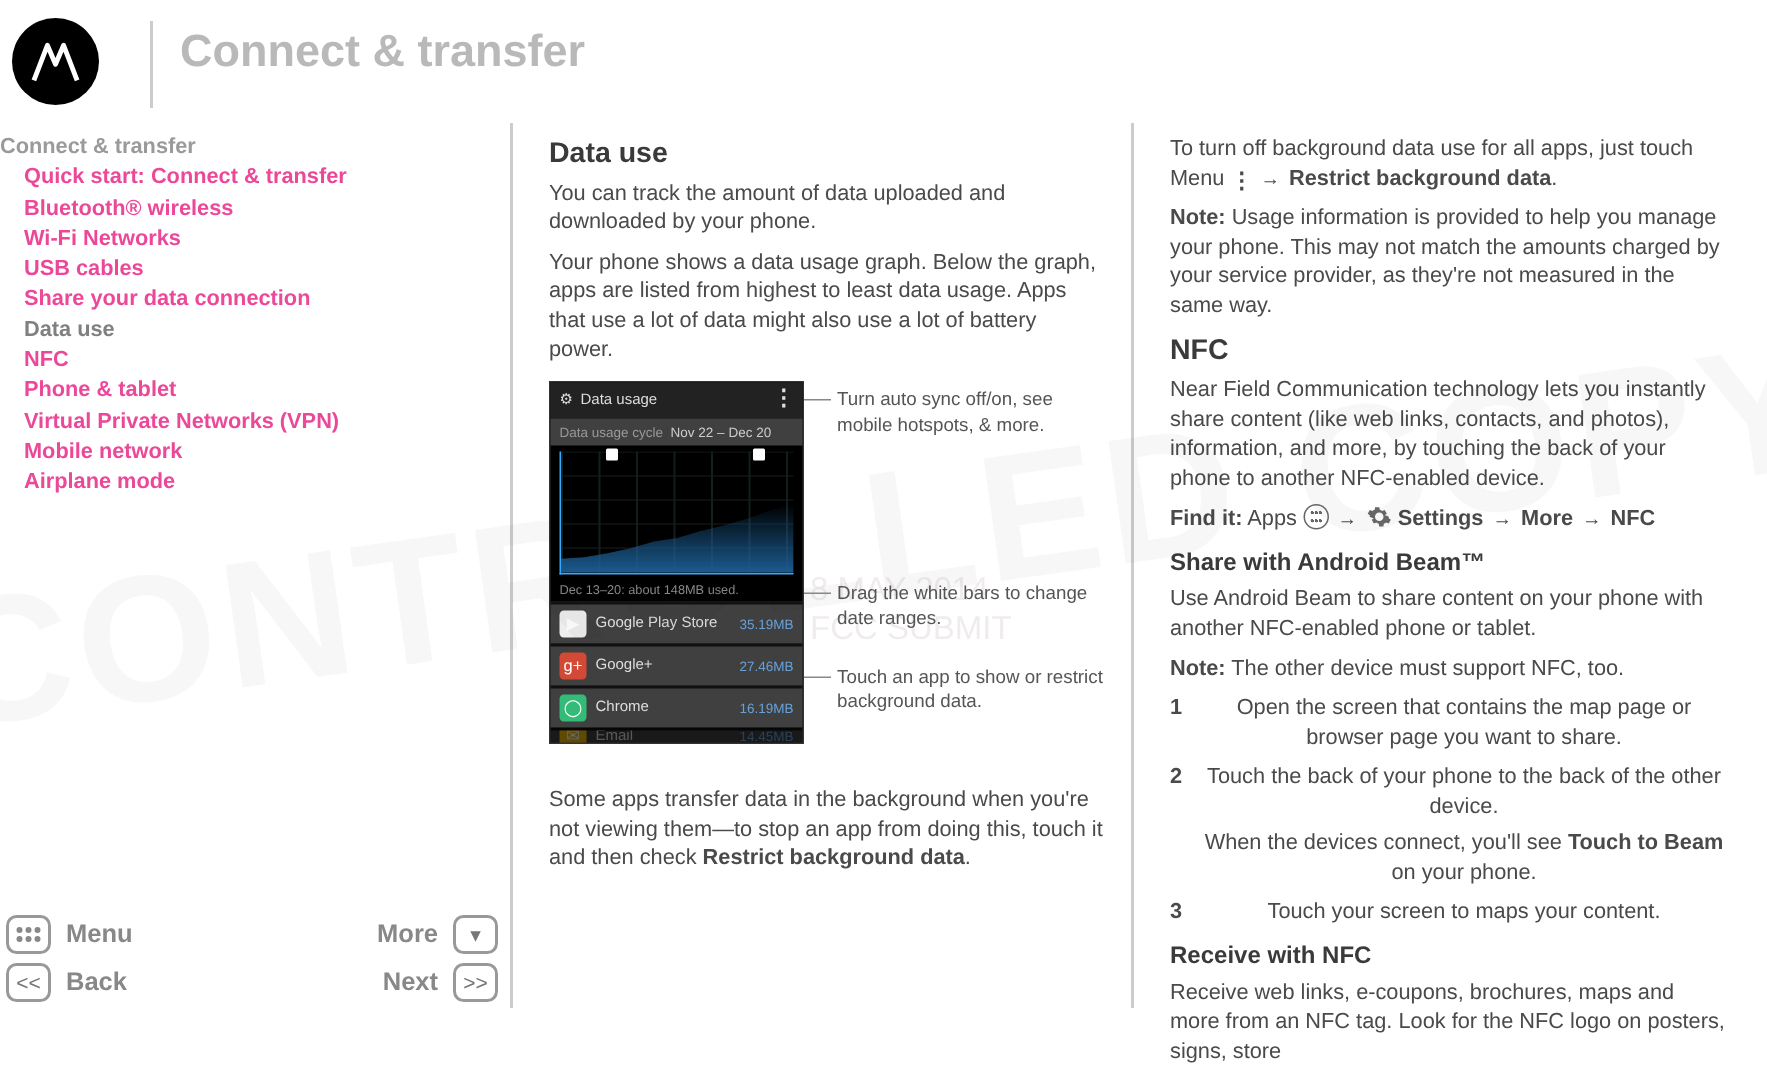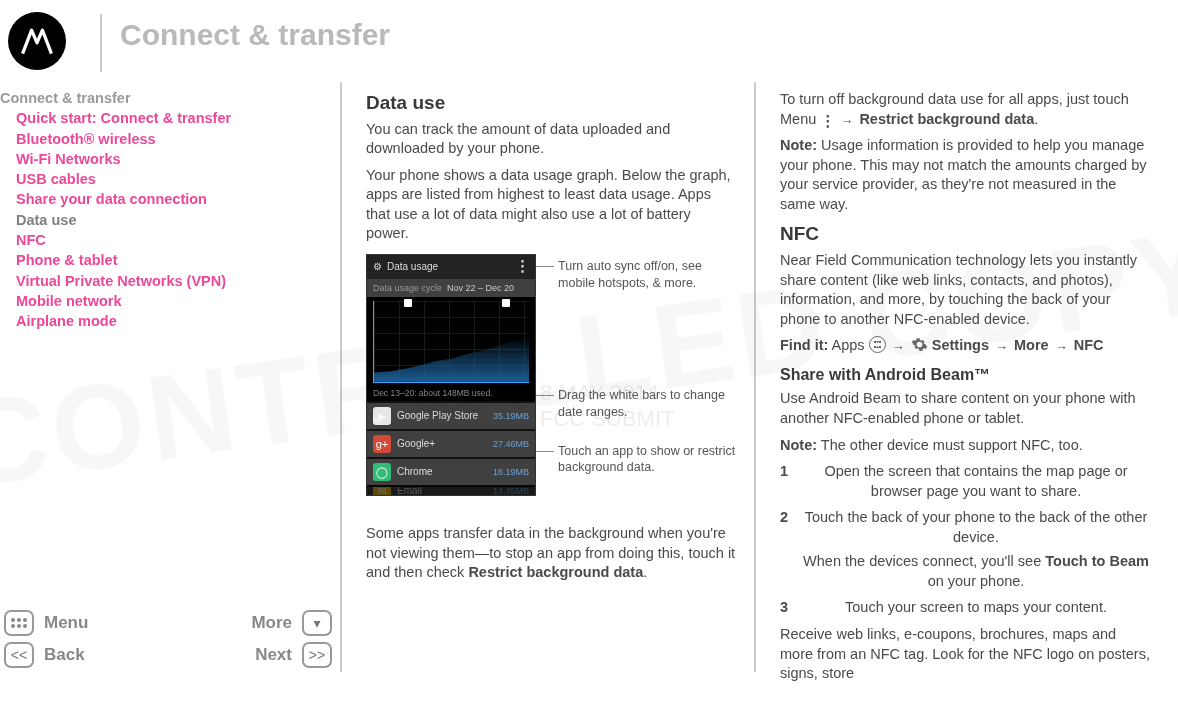--- a/index.html
+++ b/index.html
@@ -336,16 +336,17 @@
     <p>Use Android Beam to share content on your phone with another NFC-enabled phone or tablet.</p>
     <p>
       <span class="bold">Note:</span><span> The other device must support NFC, too.</span>
     </p>
     <ol class="ol" id="steps">
         <li>Open the screen that contains the map page or browser page you want to share.</li>
         <li>Touch the back of your phone to the back of the other device.<p class="cont"><span>When the devices connect, you'll see </span><span class="bold">Touch to Beam</span><span> on your phone.</span></p></li>
         <li>Touch your screen to maps your content.</li>
       </ol>
 
+    <h3>Receive with NFC</h3>
     <p>Receive web links, e-coupons, brochures, maps and more from an NFC tag. Look for the NFC logo on posters, signs, store</p>
   </div>
 
 </div>
 
 </body></html>

